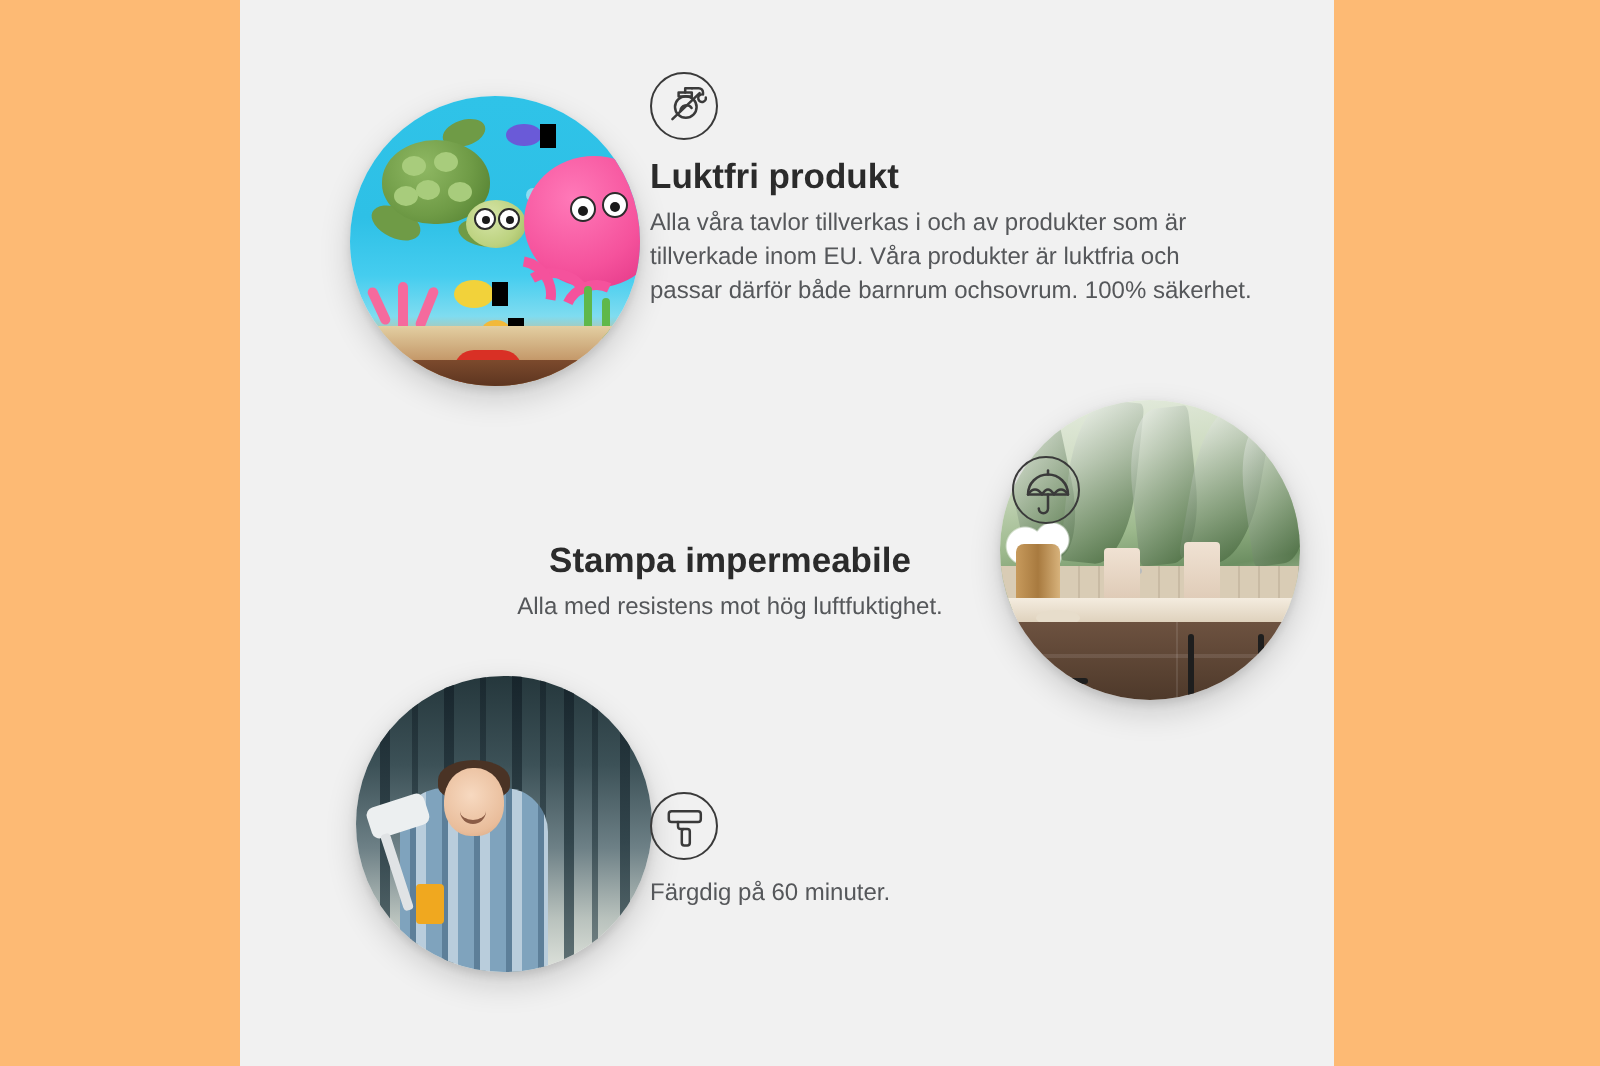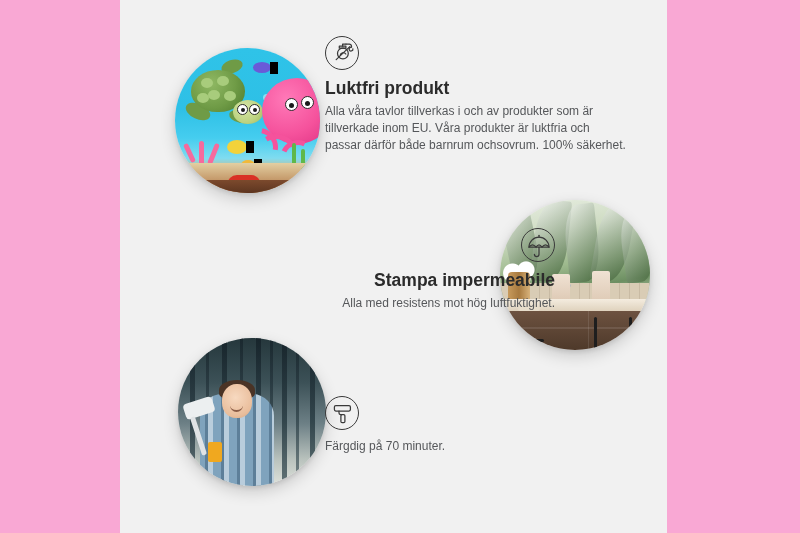--- a/index.html
+++ b/index.html
@@ -4,21 +4,21 @@
 <style>
   html, body {
     margin: 0;
     padding: 0;
     background: #ffffff;
   }
   #root {
     position: relative;
     width: 800px;
     height: 533px;
-    background: #f9a8d4;
+    background: #fdba74;
     overflow: hidden;
     font-family: "Liberation Sans", sans-serif;
   }
   #panel {
     position: absolute;
     left: 120px;
     top: 0;
     width: 547px;
     height: 533px;
     background: #f1f1f1;
@@ -228,21 +228,21 @@
   .feat-body {
     font-size: 12px;
     color: #55575a;
     margin: 3px 0 0 0;
     line-height: 1.42;
   }
 
   #feature-odorfree { left: 205px; top: 36px; width: 302px; text-align: left; }
   #feature-odorfree .icon-circle { margin-bottom: 8px; }
 
-  #feature-waterproof { left: 85px; top: 228px; width: 350px; text-align: right; }
+  #feature-waterproof { left: 70px; top: 228px; width: 350px; text-align: center; }
   #feature-waterproof .icon-wrap { display:flex; justify-content:flex-end; margin-bottom: 8px; }
 
   #feature-easyinstall { left: 205px; top: 396px; width: 300px; text-align: left; }
   #feature-easyinstall .icon-circle { margin-bottom: 8px; }
 </style>
 </head>
 <body>
 
 <div id="root">
   <div id="panel">
@@ -373,17 +373,17 @@
     </div>
 
     <div class="feature" id="feature-easyinstall">
       <div class="icon-circle">
         <svg width="34" height="34" viewBox="0 0 34 34" fill="none" stroke="#3a3a3a" stroke-width="1.25" stroke-linecap="round" stroke-linejoin="round">
           <rect x="8.4" y="8.6" width="16.0" height="5.4" rx="1.4"></rect>
           <path d="M13.0 14.0 v2.1 a1.4 1.4 0 0 0 1.4 1.4 h1.2"></path>
           <rect x="14.9" y="17.5" width="4.0" height="8.2" rx="1.2"></rect>
         </svg>
       </div>
-      <p class="feat-body">Färgdig på 70 minuter.</p>
+      <p class="feat-body">Färgdig på 60 minuter.</p>
     </div>
 
   </div>
 </div>
 
 </body></html>

